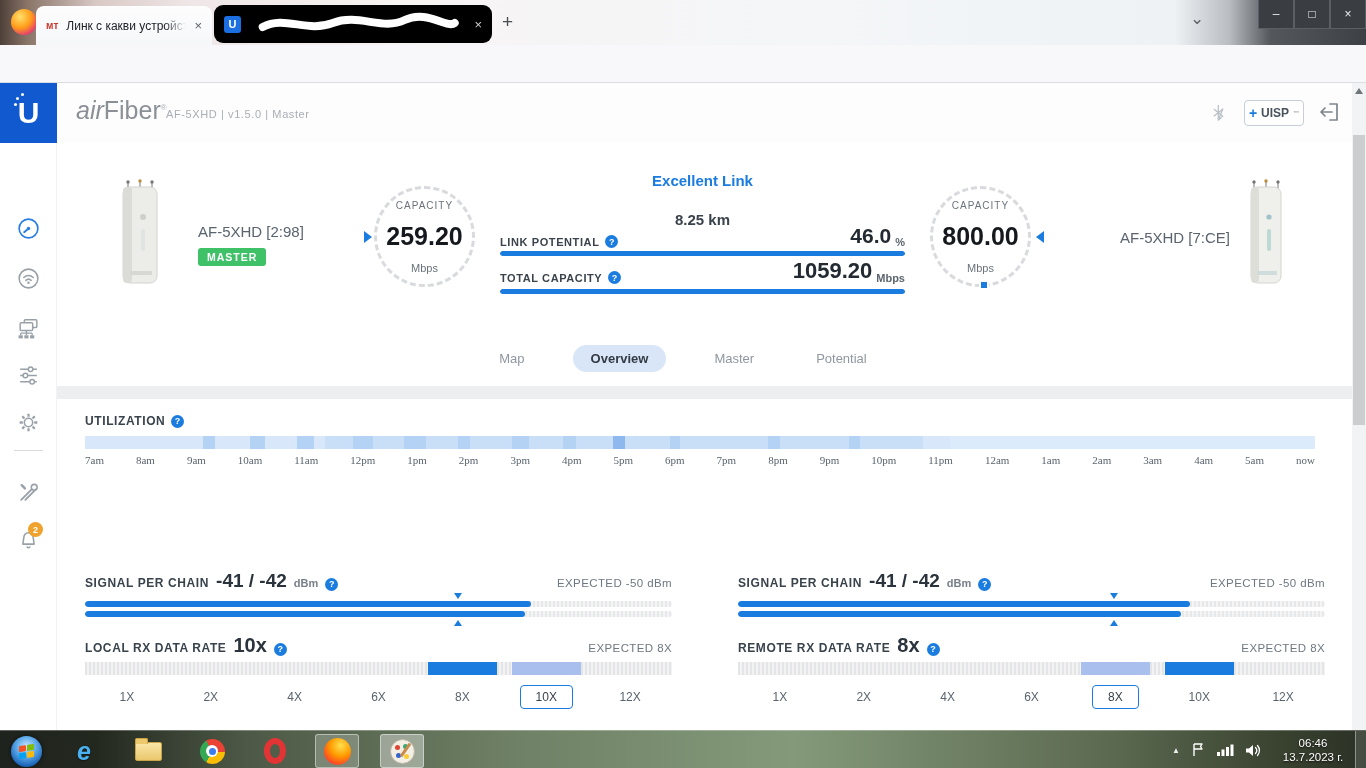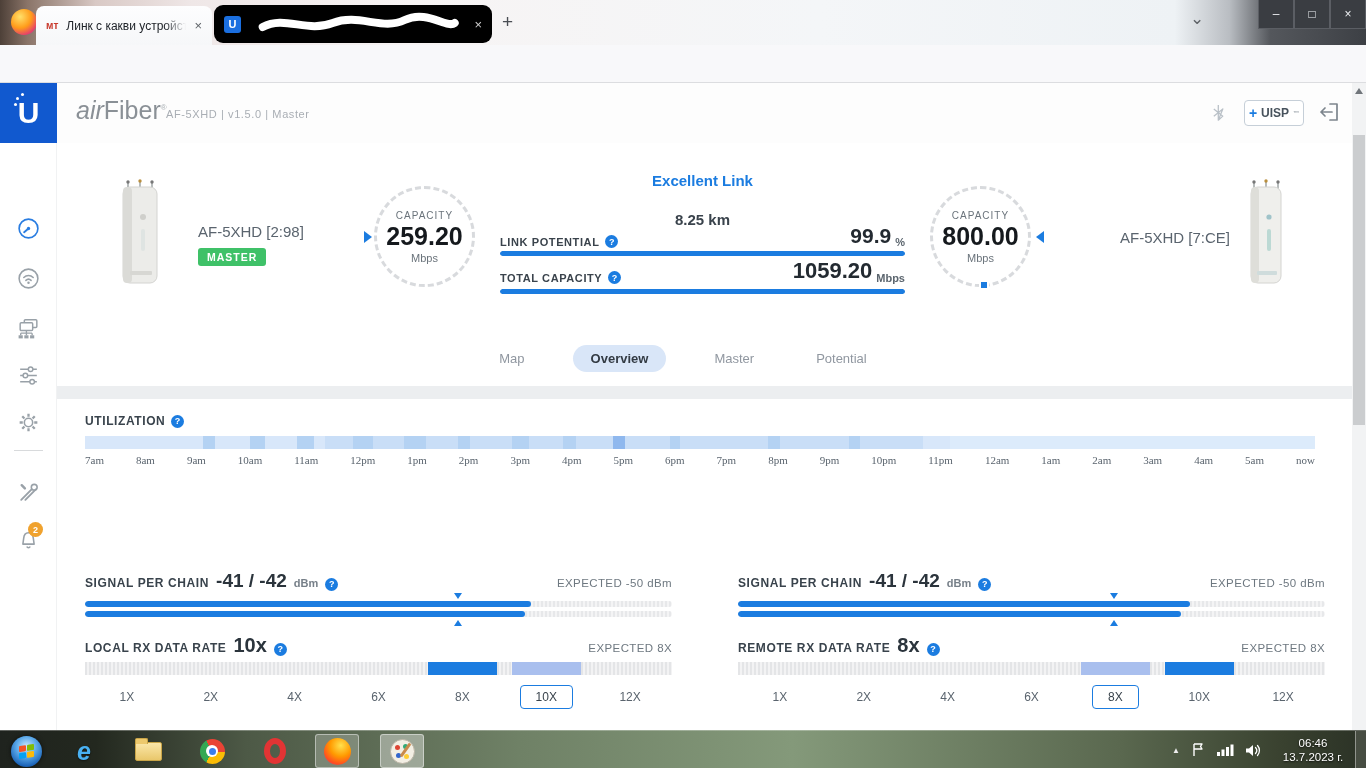--- a/index.html
+++ b/index.html
@@ -82,21 +82,21 @@
     color:#fff;font-size:10.5px;font-weight:bold;letter-spacing:1px;}
   .tri-r{position:absolute;left:364px;top:148px;width:0;height:0;
     border-top:6px solid transparent;border-bottom:6px solid transparent;border-left:8px solid #1b7ce0;}
   .tri-l{position:absolute;left:1036px;top:148px;width:0;height:0;
     border-top:6px solid transparent;border-bottom:6px solid transparent;border-right:8px solid #1b7ce0;}
   .cap-circle{position:absolute;top:103px;width:101px;height:101px;border:3px dashed #d8dadd;
     border-radius:50%;display:flex;flex-direction:column;align-items:center;justify-content:center;background:#fff;}
   #cap-local{left:374px;}
   #cap-remote{left:930px;}
   .cap-label{font-size:10px;color:#6a737b;letter-spacing:1px;}
-  .cap-value{font-size:25px;font-weight:bold;color:#15191d;margin:1px 0;}
+  .cap-value{font-size:25px;font-weight:bold;color:#15191d;margin:11px 0;}
   .cap-unit{font-size:11px;color:#6a737b;}
   .cap-marker{position:absolute;left:46px;bottom:-6px;width:10px;height:10px;background:#1b7ce0;
     border:2px solid #fff;}
   .remote-model{position:absolute;left:1120px;top:146px;font-size:15px;color:#5a646e;}
 
   .center-col{position:absolute;left:500px;top:0;width:405px;}
   .excellent{position:absolute;top:89px;width:100%;text-align:center;font-size:15px;font-weight:bold;color:#1b7ce0;}
   .dist-row{position:absolute;top:113px;width:100%;display:flex;align-items:center;gap:14px;flex-direction:column;}
   .dist-row .dash{flex:1;border-top:1px dotted #c9ced3;}
   .dist{font-size:15px;font-weight:bold;color:#3a434c;}
@@ -358,21 +358,21 @@
       <div class="dist-row">
         <span class="dash"></span>
         <span class="dist">8.25 km</span>
         <span class="dash"></span>
       </div>
       <div class="metric-head" id="lp-head">
         <span class="metric-label">
             <span>LINK POTENTIAL</span>
           <span class="qicon">?</span>
           </span>
-        <span class="metric-val">99.9</span>
+        <span class="metric-val">46.0</span>
         <span class="metric-unit">%</span>
       </div>
       <div class="metric-bar" id="lp-bar">
         <div class="metric-fill" style="width: 99.9%;"></div>
       </div>
       <div class="metric-head" id="tc-head">
         <span class="metric-label">
             <span>TOTAL CAPACITY</span>
           <span class="qicon">?</span>
           </span>

